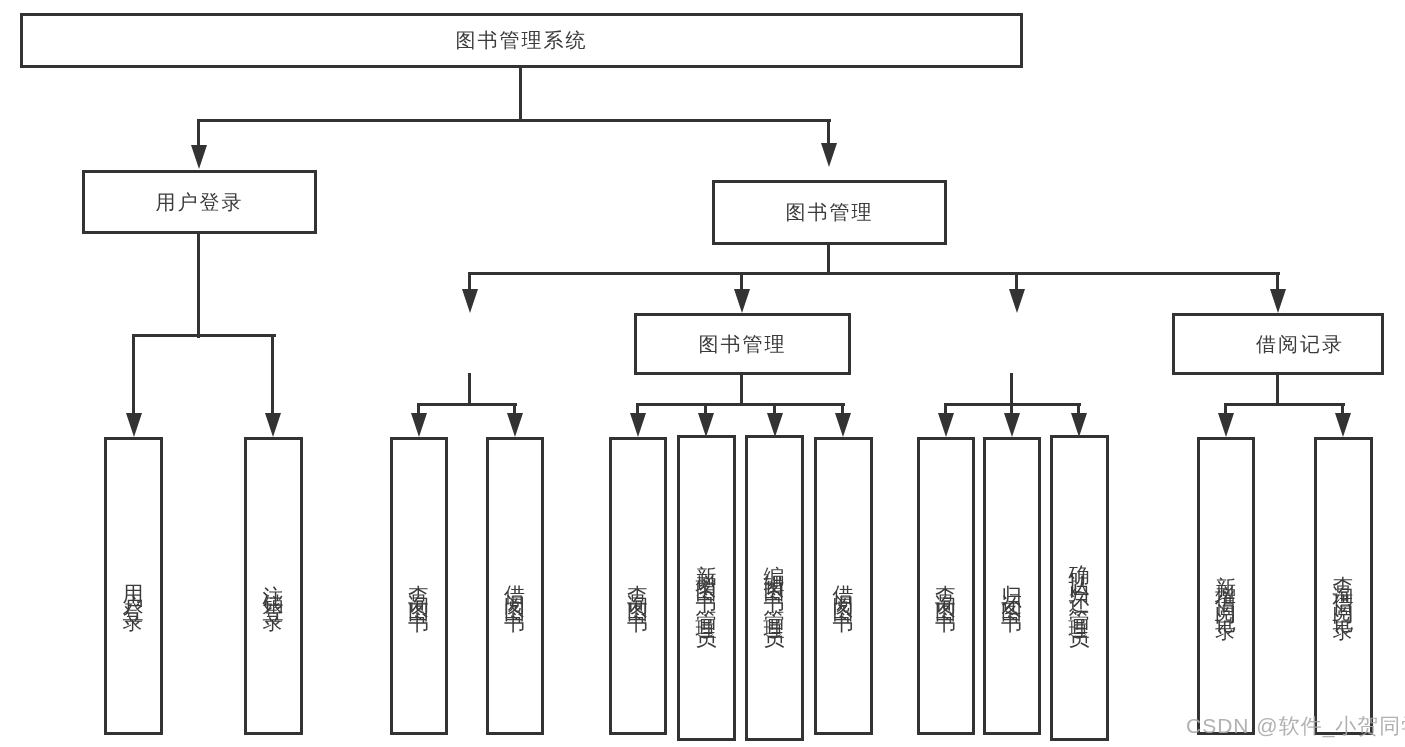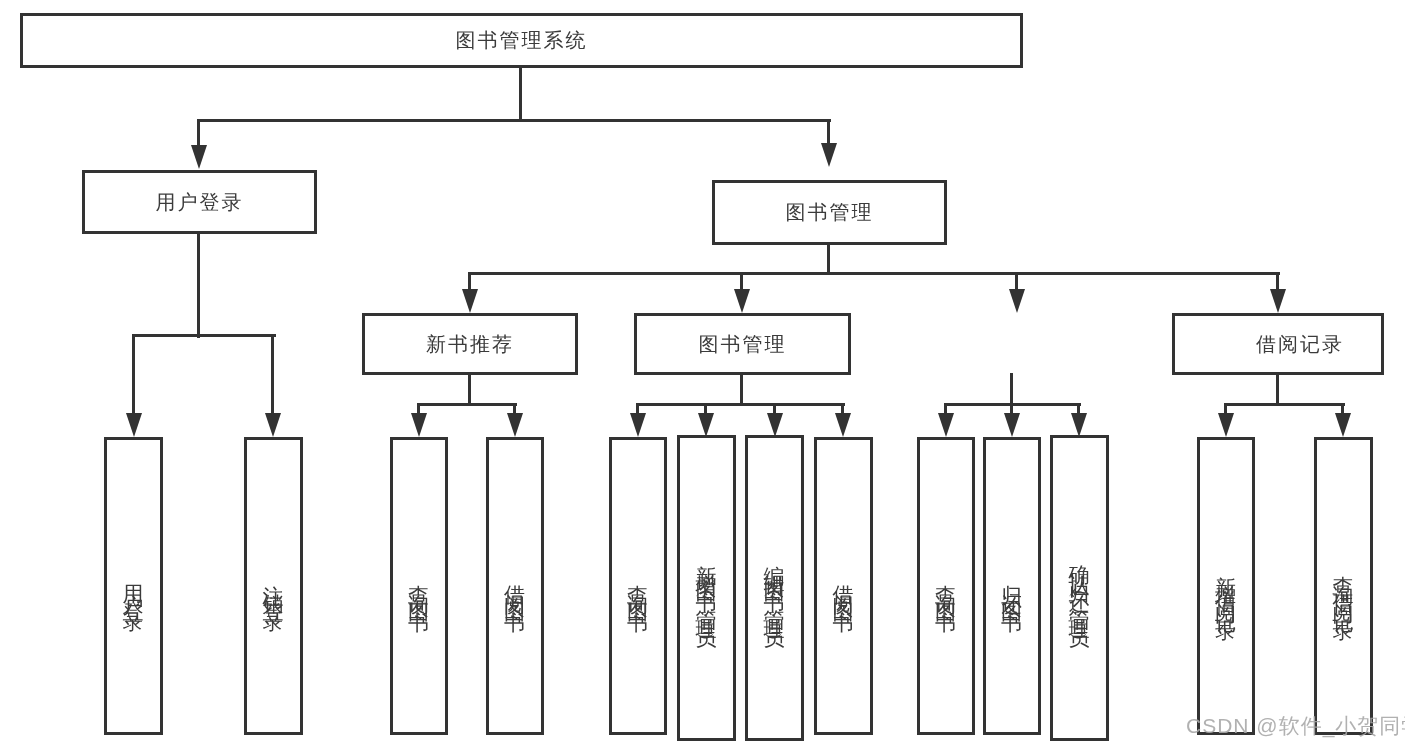--- a/index.html
+++ b/index.html
@@ -125,21 +125,20 @@
   <div class="vl" style="left:1224px; top:403px; height:20px;"></div>
   <div class="vl" style="left:1341px; top:403px; height:20px;"></div>
   <div class="ar" style="left:1218px; top:413px;"></div>
   <div class="ar" style="left:1335px; top:413px;"></div>
 
   <div class="hbox" style="left:20px; top:13px; width:1003px; height:55px;">图书管理系统</div>
 
   <div class="hbox" style="left:82px; top:170px; width:235px; height:64px;">用户登录</div>
   <div class="hbox" style="left:712px; top:180px; width:235px; height:65px;">图书管理</div>
 
-  <div class="hbox" style="left:362px; top:313px; width:216px; height:62px;">新书推荐</div>
   <div class="hbox" style="left:634px; top:313px; width:217px; height:62px;">图书管理</div>
   <div class="hbox" style="left:1172px; top:313px; width:212px; height:62px;padding-left:44px;">借阅记录</div>
 
   <div class="vbox" style="left:104px;">用户登录</div>
   <div class="vbox" style="left:244px;">注销登录</div>
 
   <div class="vbox" style="left:390px; width:58px;">查询图书</div>
   <div class="vbox" style="left:486px; width:58px;">借阅图书</div>
 
   <div class="vbox" style="left:609px; width:58px;">查询图书</div>

